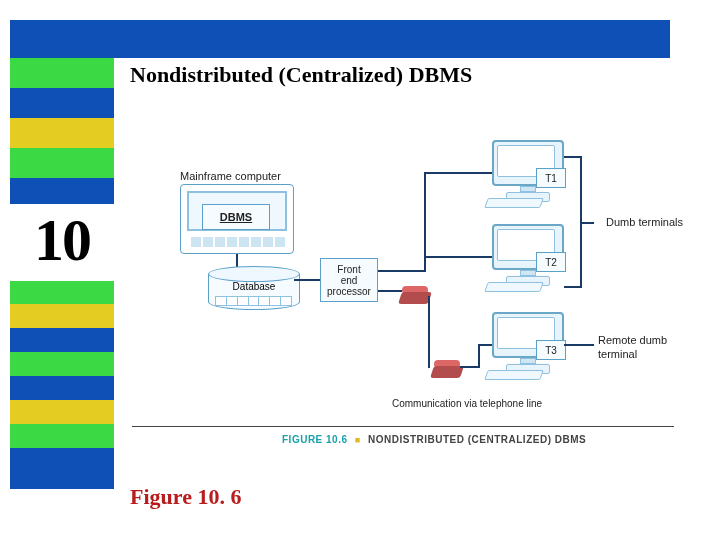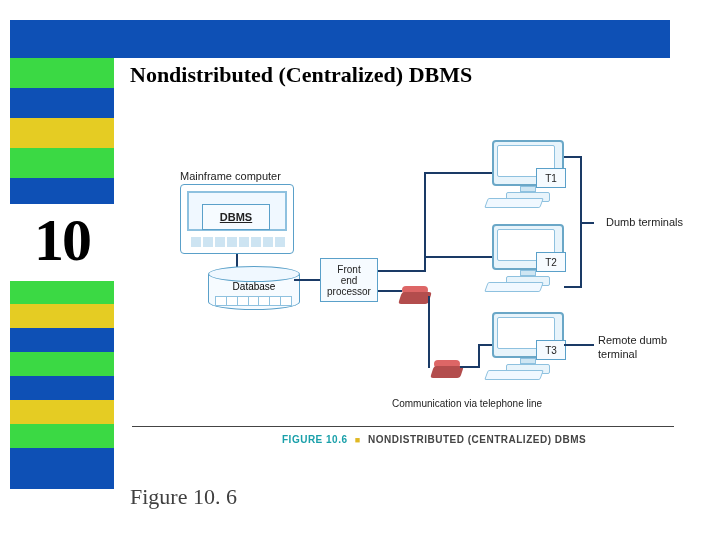--- a/index.html
+++ b/index.html
@@ -6,21 +6,21 @@
   body { width: 720px; height: 540px; font-family: "Times New Roman", serif; background: #fff; position: relative; }
   .page { width: 720px; height: 540px; position: relative; }
   .topbar { position: absolute; left: 10px; top: 20px; width: 660px; height: 38px; background: #0e50b5; }
   .sidebar { position: absolute; left: 10px; top: 20px; width: 104px; height: 455px; }
   .stripe { width: 104px; }
   .s-blue { background: #0e50b5; height: 38px; }
   .s-green { background: #3bd944; height: 34px; }
   .s-yellow { background: #e5cc23; height: 36px; }
   .chapter-num { position: absolute; left: 10px; top: 204px; font-size: 60px; font-weight: bold; background: #fff; width: 104px; text-align: center; padding: 2px 0 6px 0; letter-spacing: -2px; }
   .slide-title { position: absolute; left: 130px; top: 62px; font-size: 22px; font-weight: bold; color: #000; }
-  .figure-label { position: absolute; left: 130px; top: 484px; font-size: 22px; font-weight: normal; color: #404040; }
+  .figure-label { position: absolute; left: 130px; top: 484px; font-size: 22px; font-weight: bold; color: #b91c1c; }
   .diagram { position: absolute; left: 128px; top: 130px; width: 556px; height: 330px; }
   .caption-rule { position: absolute; left: 4px; top: 296px; width: 542px; height: 1px; background: #444; }
   .fig-caption { position: absolute; left: 154px; top: 304px; font-size: 10px; letter-spacing: 0.5px; color: #1aa0aa; font-family: Arial, sans-serif; }
   .fig-caption .fnum { font-weight: bold; }
   .fig-caption .sq { color: #e0b823; font-size: 9px; margin: 0 4px; }
   .fig-caption .ftxt { color: #444; font-weight: bold; }
   .lbl { position: absolute; font-family: Arial, sans-serif; font-size: 11px; color: #222; text-align: right; }
   .lbl-sm { font-size: 10px; }
   .box { position: absolute; border: 1.5px solid #5aa0c9; background: #f6fbff; text-align: center; font-family: Arial, sans-serif; font-size: 10px; color: #222; display: flex; align-items: center; justify-content: center; }
   .dbms-box { left: 74px; top: 74px; width: 68px; height: 26px; font-size: 11px; font-weight: bold; text-decoration: underline; }

